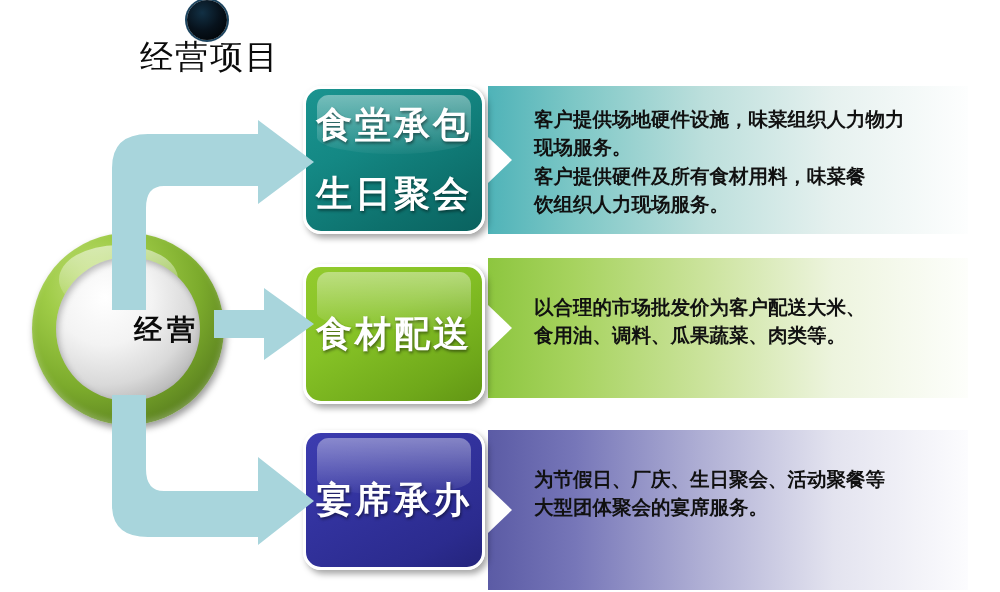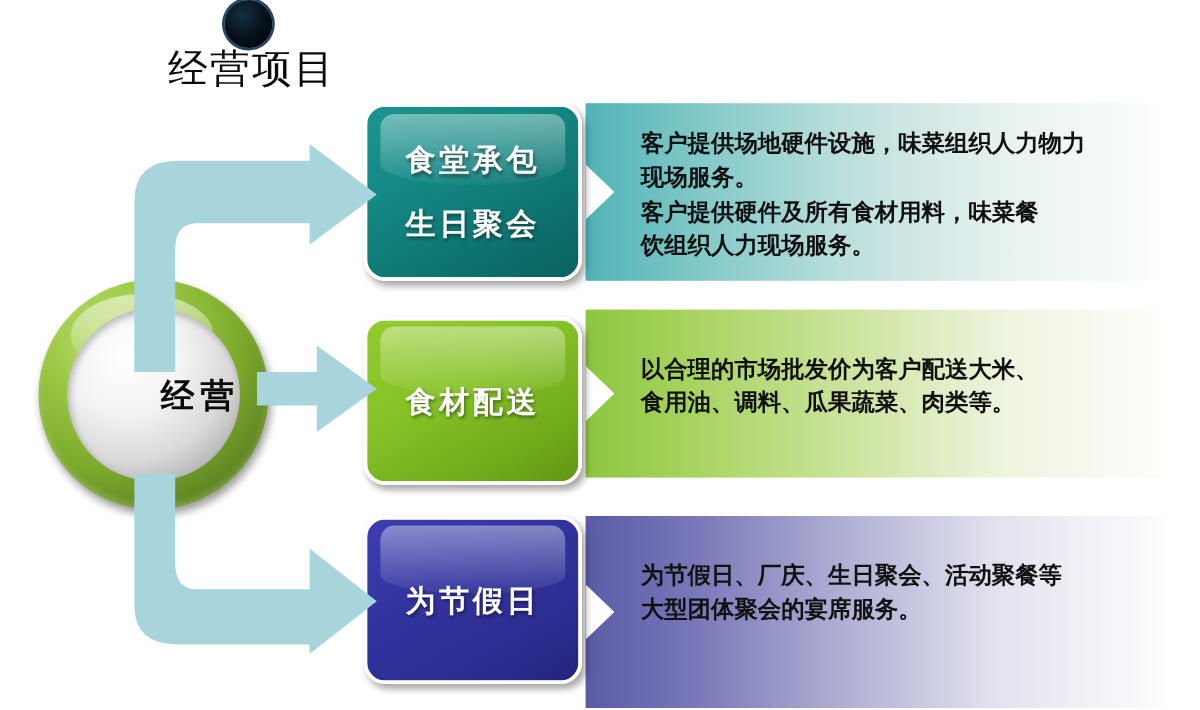--- a/index.html
+++ b/index.html
@@ -106,21 +106,21 @@
     border-radius: 14px 14px 60% 60% / 14px 14px 34% 34%;
     background: linear-gradient(to bottom, rgba(255,255,255,0.40), rgba(255,255,255,0.04));
     pointer-events: none;
   }
   .card-label {
     position: relative;
     z-index: 2;
     color: #ffffff;
     font-family: "DejaVu Serif", "Liberation Serif", serif;
     font-weight: bold;
-    font-size: 25px;
+    font-size: 36px;
     letter-spacing: 3px;
     text-shadow: 1px 2px 3px rgba(0,0,0,0.45);
     white-space: nowrap;
   }
   .card-label + .card-label { margin-top: 20px; }
 
   #card-canteen {
     top: 86px; height: 148px;
     background: linear-gradient(150deg, #1b9490 0%, #148884 35%, #0d706c 75%, #0a625f 100%);
   }
@@ -223,21 +223,21 @@
 <div class="card" id="card-canteen">
   <div class="card-label">食堂承包</div>
   <div class="card-label">生日聚会</div>
 </div>
 
 <div class="card" id="card-supply">
   <div class="card-label">食材配送</div>
 </div>
 
 <div class="card" id="card-banquet">
-  <div class="card-label">为节假日</div>
+  <div class="card-label">宴席承办</div>
 </div>
 
 <div id="hub">
   <div id="hub-ring"></div>
   <div id="hub-core">
     <div class="hub-line">经营</div>
   </div>
 </div>
 
 <svg class="arrow-svg" id="arrow-top" viewBox="0 0 210 190">

